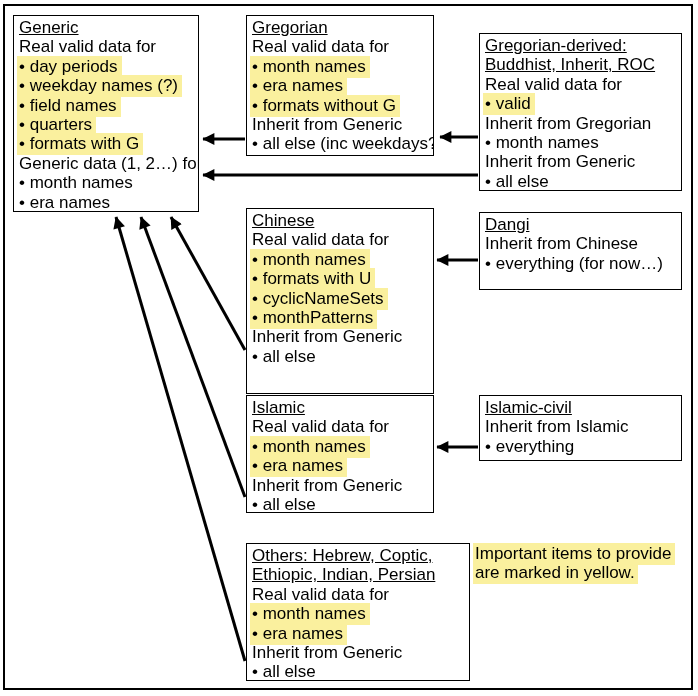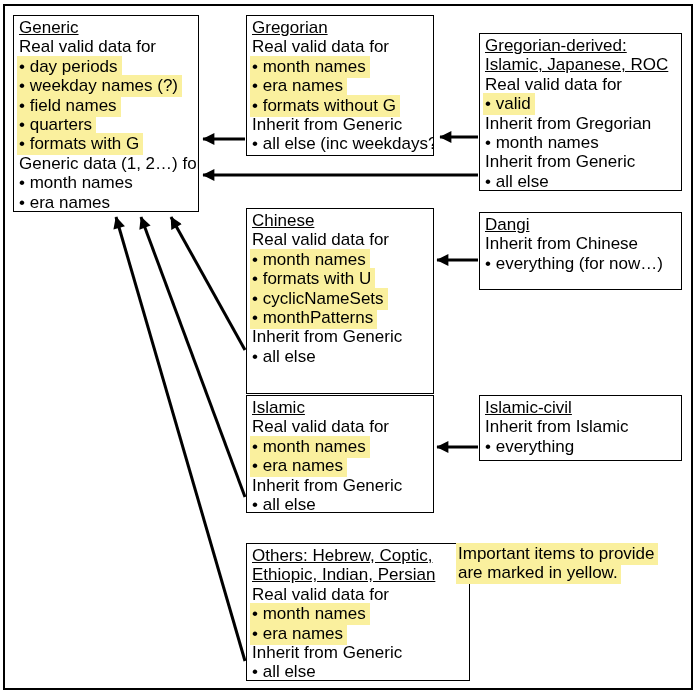--- a/index.html
+++ b/index.html
@@ -28,21 +28,21 @@
     height:19.4px;line-height:19.4px;
     white-space:nowrap;
   }
   .title span{ text-decoration:underline; }
   .hl{
     background:var(--hl,#FAF09E);
     padding:1px 4px 2px 2px;
     margin-left:-2px;
   }
   .note{
-    position:absolute;left:456px;top:544px;
+    position:absolute;left:473px;top:544px;
   }
   .note .line span{
     background:var(--hl,#FAF09E);
     padding:1px 3px 2px 2px;
   }
   svg.arrows{
     position:absolute;left:0;top:0;
     pointer-events:none;
   }
 </style>
@@ -71,21 +71,21 @@
     <div class="line"><span>Real valid data for</span></div>
     <div class="line"><span class="hl">• month names</span></div>
     <div class="line"><span class="hl">• era names</span></div>
     <div class="line"><span class="hl">• formats without G</span></div>
     <div class="line"><span>Inherit from Generic</span></div>
     <div class="line"><span>• all else (inc weekdays?)</span></div>
   </div>
 
   <div class="box" style="left:479px;top:33px;width:203px;height:158px">
     <div class="line title"><span>Gregorian-derived:</span></div>
-    <div class="line title"><span>Islamic, Japanese, ROC</span></div>
+    <div class="line title"><span>Buddhist, Inherit, ROC</span></div>
     <div class="line"><span>Real valid data for</span></div>
     <div class="line"><span class="hl">• valid</span></div>
     <div class="line"><span>Inherit from Gregorian</span></div>
     <div class="line"><span>• month names</span></div>
     <div class="line"><span>Inherit from Generic</span></div>
     <div class="line"><span>• all else</span></div>
   </div>
 
   <div class="box" style="left:246px;top:208px;width:188px;height:186px">
     <div class="line title"><span>Chinese</span></div>

